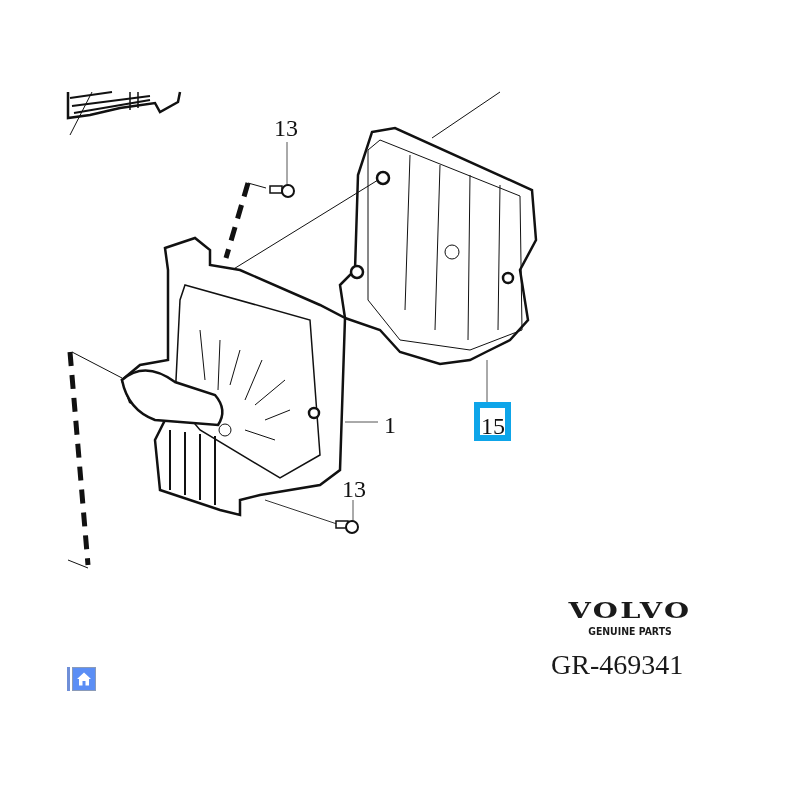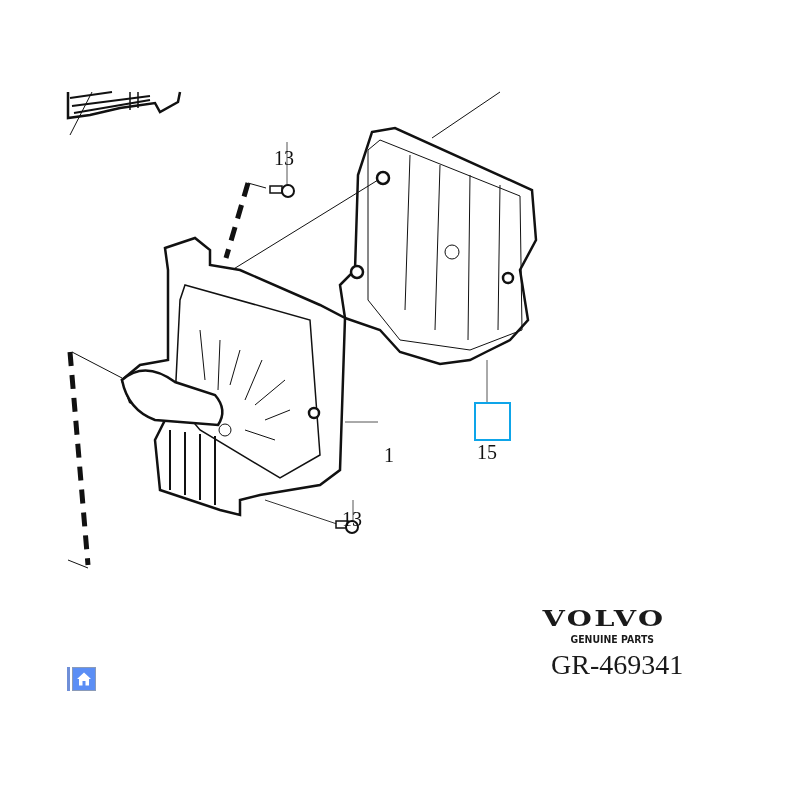--- a/index.html
+++ b/index.html
@@ -1,20 +1,20 @@
 <!DOCTYPE html>
 <html><head>
   <meta charset="utf-8">
   <style>
     html, body { margin:0; padding:0; background:#ffffff; }
     body { width:800px; height:800px; position:relative; overflow:hidden; font-family:"Liberation Serif", serif; }
     .diagram { position:absolute; left:0; top:0; width:800px; height:800px; }
-    .callout { position:absolute; font-family:"Liberation Serif", serif; font-size:20px; color:#111; line-height:1;margin-top:32px; }
-    .callout-box { position:absolute; border:2px solid #0ea5e9; box-sizing:border-box; }
-    .brand { position:absolute; left:560px; top:596px; width:140px; text-align:left;margin-top:8px; }
+    .callout { position:absolute; font-family:"Liberation Serif", serif; font-size:24px; color:#111; line-height:1; }
+    .callout-box { position:absolute; border:6px solid #0ea5e9; box-sizing:border-box; }
+    .brand { position:absolute; left:560px; top:596px; width:140px; text-align:center; }
     .brand-name { font-family:"DejaVu Serif", serif; font-weight:bold; font-size:23px; letter-spacing:2px; color:#1a1a1a; transform:scaleX(1.25); transform-origin:center; display:block; }
     .brand-sub { font-family:"DejaVu Sans", sans-serif; font-weight:bold; font-size:11px; color:#1a1a1a; display:block; margin-top:2px; transform:scaleX(0.85); }
     .gr-number { position:absolute; left:551px; top:649px; font-family:"Liberation Serif", serif; font-size:28px; color:#1a1a1a; }
     .nav { position:absolute; left:67px; top:666px; height:26px; display:flex; align-items:center; }
     .nav-sep { width:3px; height:24px; background:#6f8fd8; margin-right:2px; }
     .home-btn { width:24px; height:24px; background:#5b8ef5; border:1px solid #8b9bb8; box-sizing:border-box; display:flex; align-items:center; justify-content:center; cursor:pointer; }
   </style>
 </head>
 <body>
 

